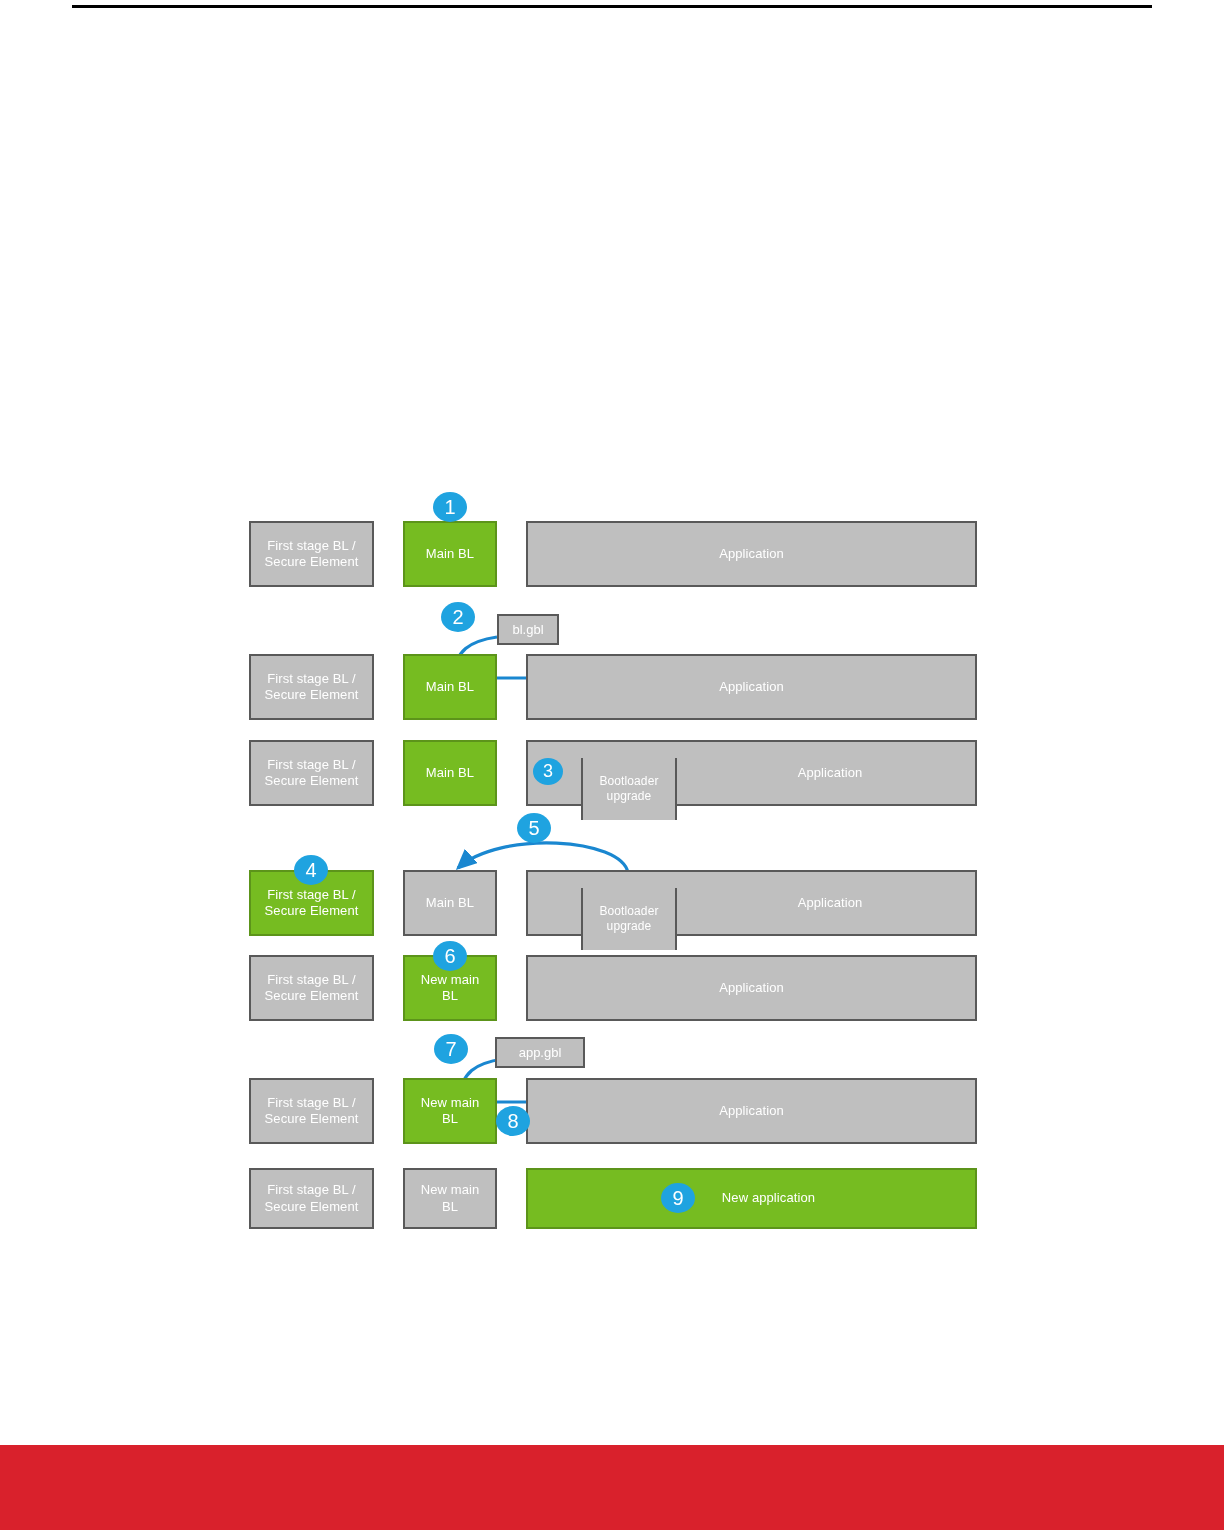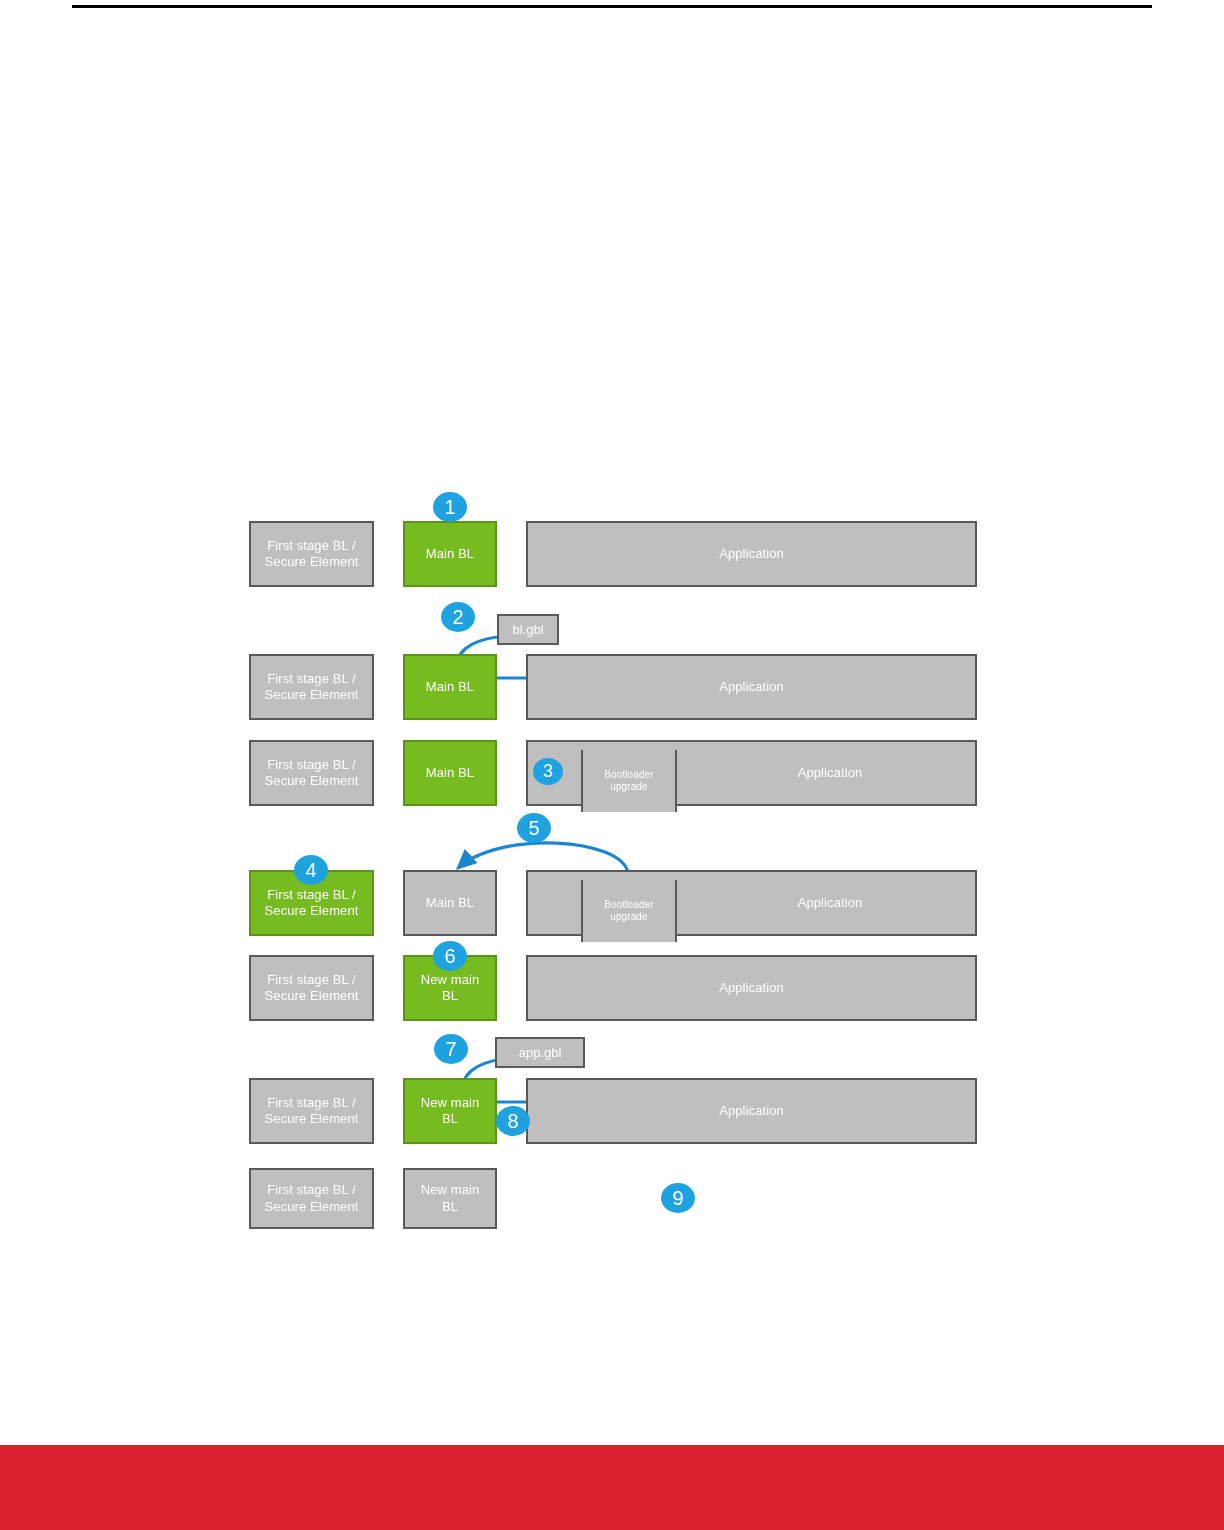--- a/index.html
+++ b/index.html
@@ -68,30 +68,30 @@
   }
   .block.gray  { background: #bfbfbf; border-color: #595959; }
   .block.green { background: #76bc21; border-color: #5c941a; }
 
   .block .label { display: block; padding: 0 4px; }
 
   
   .seg {
     position: absolute;
     box-sizing: border-box;
-    top: 8px;
+    top: 16px;
     height: 100%;
     border-left: 2px solid #595959;
     border-right: 2px solid #595959;
     background: #bfbfbf;
     display: flex;
     align-items: center;
     justify-content: center;
     color: #ffffff;
-    font-size: 10px;
+    font-size: 12px;
     line-height: 1.25;
     text-align: center;
     white-space: pre-line;
   }
 
   
   .filebox {
     position: absolute;
     box-sizing: border-box;
     background: #bfbfbf;
@@ -270,19 +270,22 @@
     </div>
 
   <div class="block gray" style="left:249px; top:1168px; width:125px; height:61px;">
     <span class="label">First stage BL /
 Secure Element</span>
   </div>
   <div class="block gray" style="left:403px; top:1168px; width:94px; height:61px;">
     <span class="label">New main
 BL</span>
   </div>
+  <div class="block green" style="left:526px; top:1168px; width:451px; height:61px;">
+    <span class="label" style="margin-left:34px;">New application</span>
+  </div>
   <div class="badge" style="left:661px; top:1183px;">
       <span>9</span>
     </div>
 
 </div>
 
 <div id="footer-bar"></div>
 
 </body></html>

